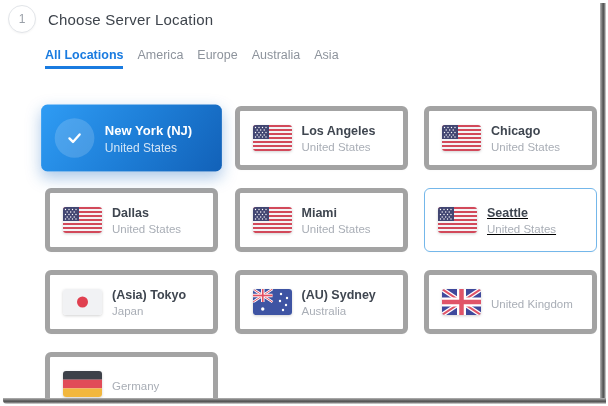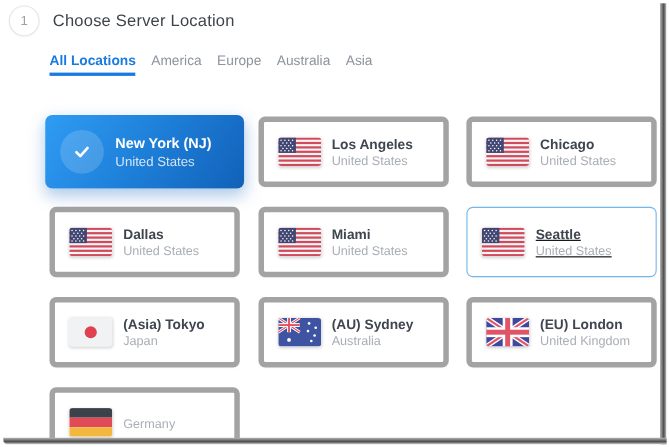--- a/index.html
+++ b/index.html
@@ -226,21 +226,20 @@
         <div class="city">(AU) Sydney</div>
         <div class="country">Australia</div>
       </div>
     </div>
 
     <div class="card">
       <svg class="flag" viewBox="0 0 39 26">
           <use href="#f-gb"></use>
         </svg>
       <div class="txt">
-        <div class="city">(EU) London</div>
         <div class="country">United Kingdom</div>
       </div>
     </div>
 
     <div class="card">
       <svg class="flag" viewBox="0 0 39 26">
           <use href="#f-de"></use>
         </svg>
       <div class="txt">
         <div class="country">Germany</div>

